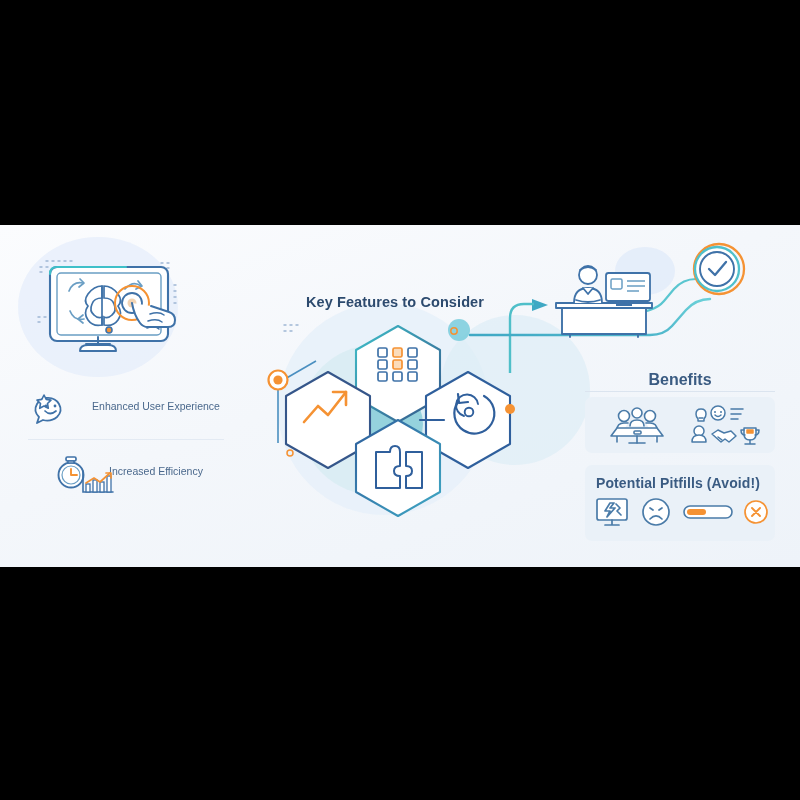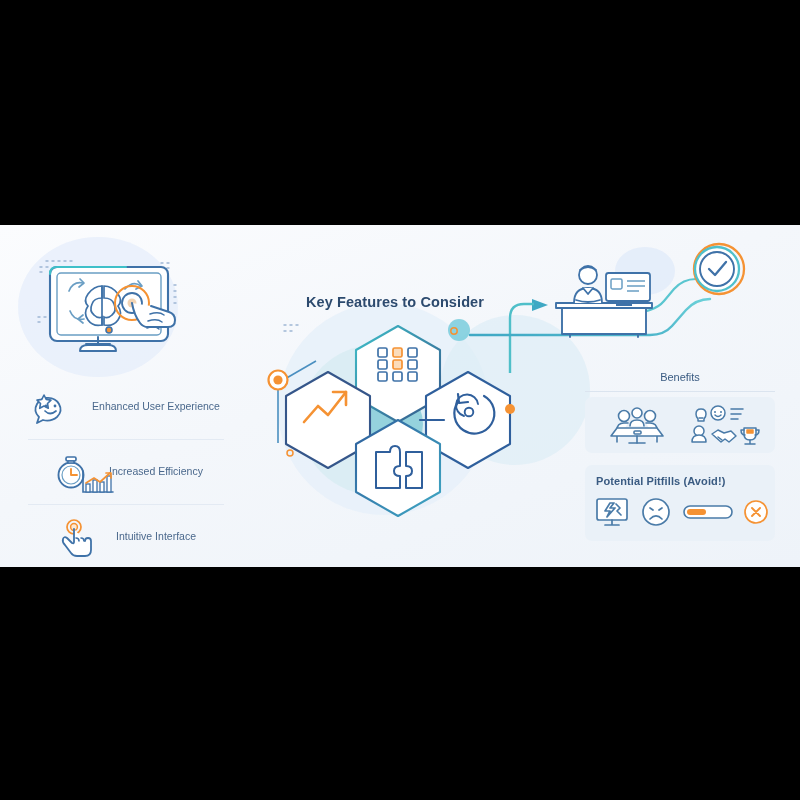--- a/index.html
+++ b/index.html
@@ -38,33 +38,33 @@
   }
   #hexZone{position:absolute;left:248px;top:75px;width:290px;height:250px;}
   #hexZone svg{display:block;}
 
   
   #flowWrap{position:absolute;left:470px;top:18px;width:330px;height:135px;}
   #flowWrap svg{display:block;}
 
   #benefitsTitle{
     position:absolute;left:585px;top:146px;width:190px;text-align:center;
-    font-size:11px;font-weight:400;color:#3a5b82;
+    font-size:16px;font-weight:700;color:#3a5b82;
   }
   #benefitsRule{position:absolute;left:585px;top:166px;width:190px;height:1px;background:#dbe4ef;}
 
   .card{
     position:absolute;border-radius:7px;background:#eaf1f8;
   }
   #cardBenefits{left:585px;top:172px;width:190px;height:56px;}
   #cardPitfalls{left:585px;top:240px;width:190px;height:76px;}
 
   #pitfallsTitle{
     position:absolute;left:596px;top:250px;width:172px;
-    font-size:11px;font-weight:700;color:#3a5b82;letter-spacing:.1px;
+    font-size:14px;font-weight:700;color:#3a5b82;letter-spacing:.1px;
   }
 
   .iconRowB{position:absolute;display:flex;align-items:center;}
   #benIcons{left:594px;top:180px;width:175px;height:42px;justify-content:space-around;}
   #pitIcons{left:594px;top:270px;width:175px;height:38px;justify-content:space-between;}
 
   svg{overflow:visible;}
 </style>
 </head>
 <body>
@@ -144,31 +144,20 @@
               <circle cx="17" cy="21" r="12.5" stroke="#3f72a8" stroke-width="1.9" fill="#fff"></circle>
               <circle cx="17" cy="21" r="9" stroke="#6a9ec4" stroke-width="1.2" fill="none"></circle>
               <rect x="12" y="3" width="10" height="4" rx="1.4" stroke="#3f72a8" stroke-width="1.7" fill="#fff"></rect>
               <path d="M14 7 h6 v2 h-6z" stroke="#3f72a8" stroke-width="1.5" fill="#fff"></path>
               <path d="M17 21 v-6 M17 21 h6" stroke="#f59233" stroke-width="1.9" stroke-linecap="round"></path>
             </svg>
           </div>
           <div class="featText">Increased Efficiency</div>
         </div>
 
-        <div class="featRow">
-          <div class="featIcon">
-            <svg width="34" height="38" viewBox="0 0 34 38" fill="none">
-              <circle cx="13" cy="9" r="7" stroke="#f59233" stroke-width="1.7" fill="none"></circle>
-              <circle cx="13" cy="9" r="3.4" stroke="#f59233" stroke-width="1.5" fill="#fde8d2"></circle>
-              <path d="M13 11 v13 q0 2-2 1 l-5-5 q-3-2-4 1 q-1 3 2 6 l6 8 q2 3 6 3 h8 q6 0 6-6 v-9 q0-3-3-3 q-3 0-3 3" stroke="#3f72a8" stroke-width="1.8" fill="#fff" stroke-linejoin="round" stroke-linecap="round"></path>
-              <path d="M18 23 q0-3-3-3 M23 23 q0-3-3-3" stroke="#3f72a8" stroke-width="1.6" fill="none" stroke-linecap="round"></path>
-            </svg>
-          </div>
-          <div class="featText">Intuitive Interface</div>
-        </div>
 
       </div>
 
       <div class="miniChart">
         <svg width="34" height="26" viewBox="0 0 34 26" fill="none">
           <path d="M2 2 v21 h30" stroke="#3f72a8" stroke-width="1.6" fill="none" stroke-linecap="round"></path>
           <rect x="5" y="15" width="4" height="8" stroke="#3f72a8" stroke-width="1.3" fill="#fff"></rect>
           <rect x="12" y="11" width="4" height="12" stroke="#3f72a8" stroke-width="1.3" fill="#fff"></rect>
           <rect x="19" y="13" width="4" height="10" stroke="#3f72a8" stroke-width="1.3" fill="#fff"></rect>
           <rect x="26" y="7" width="4" height="16" stroke="#3f72a8" stroke-width="1.3" fill="#fff"></rect>

